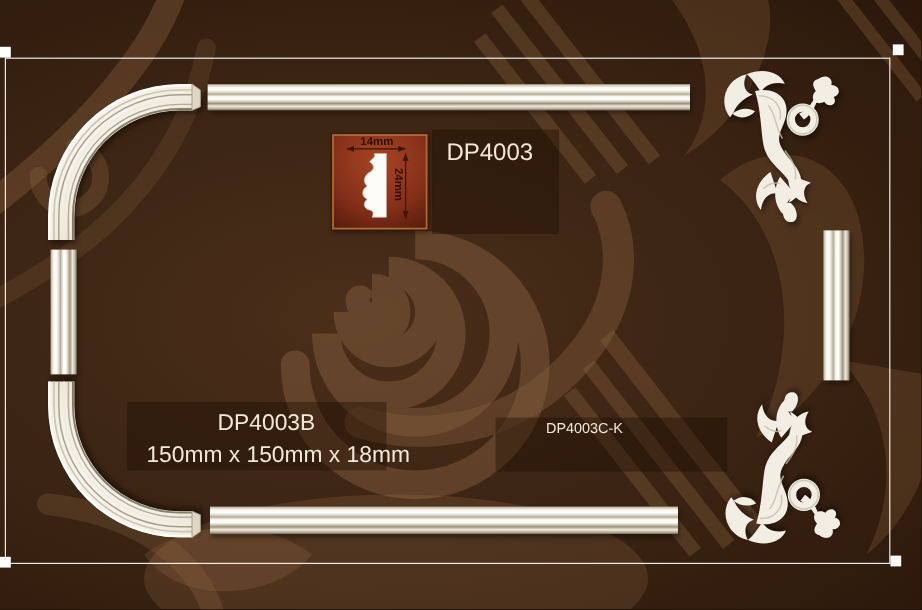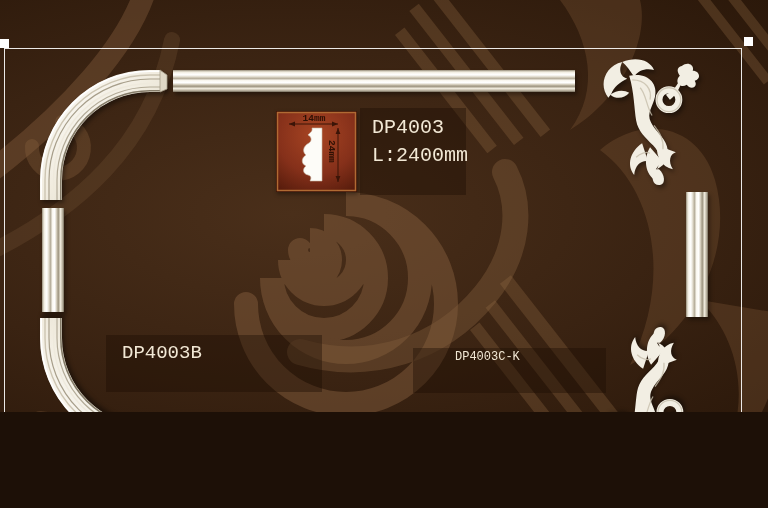--- a/index.html
+++ b/index.html
@@ -1,18 +1,18 @@
 <!DOCTYPE html>
 <html style="--bg: #3a2312; --bg-dark: #2b180a; --swirl: #7a5636; --molding-light: #f7f4ea; --molding-shadow: #857c6a; --panel: rgba(28,12,3,0.40); --text: #f2e8d5; --inset-bg: #9c3a1e; --inset-dark: #571c0c; --inset-border: #b06a33; --inset-text: #2e1004; --frame-line: #ffffff;"><head>
 <meta charset="utf-8">
 <style>
   html,body{margin:0;padding:0;background:#1d1007;}
   #stage{
-    position:relative;width:768px;height:412px;overflow:hidden;
-    font-family:Liberation Mono, monospace;
+    position:relative;width:768px;height:508px;overflow:hidden;
+    font-family:Liberation Sans, sans-serif;
     background:radial-gradient(ellipse at 38% 52%, #4a2f1a 0%, var(--bg,#3a2312) 55%, var(--bg-dark,#2b180a) 100%);
   }
   .abs{position:absolute;}
   
   #bg-art{left:0;top:0;width:768px;height:508px;z-index:0;}
   
   .frame-line{
     left:4px;top:48px;width:736px;height:420px;
     border:1.5px solid rgba(255,255,255,.9);z-index:1;
   }
@@ -30,21 +30,21 @@
       #eee9db 84%,#c4bcaa 92%,#746b5a 100%);
     box-shadow:2px 3px 4px rgba(0,0,0,.35);z-index:2;
   }
   .corner-svg,.ornament-svg{z-index:2;filter:drop-shadow(2px 3px 2px rgba(0,0,0,.4));}
   
   .panel{background:var(--panel,rgba(28,12,3,.4));color:var(--text,#f2e8d5);z-index:3;}
   .panel .line{white-space:nowrap;}
   #panel-main{left:360px;top:108px;width:106px;height:87px;padding:6px 16px 0 12px;
     box-sizing:border-box;font-size:20px;line-height:1.38;}
   #panel-b{left:106px;top:335px;width:216px;height:57px;padding:5px 0 0 16px;
-    box-sizing:border-box;font-size:19px;line-height:1.4;}
+    box-sizing:border-box;font-size:19px;line-height:1.4;text-align:center;}
   #panel-ck{left:413px;top:348px;width:193px;height:45px;padding:2px 0 0 42px;
     box-sizing:border-box;font-size:12px;line-height:1.3;}
   
   #profile-inset{left:276px;top:111px;width:81px;height:81px;z-index:3;
     filter:drop-shadow(1px 2px 2px rgba(0,0,0,.4));}
   .inset-dim-text{font-size:9.5px;font-weight:bold;fill:var(--inset-text,#2e1004);}
 </style>
 </head>
 <body>
 
@@ -194,24 +194,24 @@
       <path d="M62 13 l-6 -2.4 v4.8 Z"></path>
       <path d="M62 17 l-2.4 6 h4.8 Z"></path>
       <path d="M62 71 l-2.4 -6 h4.8 Z"></path>
     </g>
     <text class="inset-dim-text" x="38" y="10" text-anchor="middle">14mm</text>
     <text class="inset-dim-text" transform="translate(53 29) rotate(90)" text-anchor="start">24mm</text>
   </svg>
 
   <div id="panel-main" class="abs panel">
     <div class="line">DP4003</div>
-    <div class="line">L:2400mm</div>
   </div>
 
   <div id="panel-b" class="abs panel">
     <div class="line">DP4003B</div>
+    <div class="line">150mm x 150mm x 18mm</div>
   </div>
 
   <div id="panel-ck" class="abs panel">
     <div class="line">DP4003C-K</div>
   </div>
 
 </div>
 
 </body></html>

